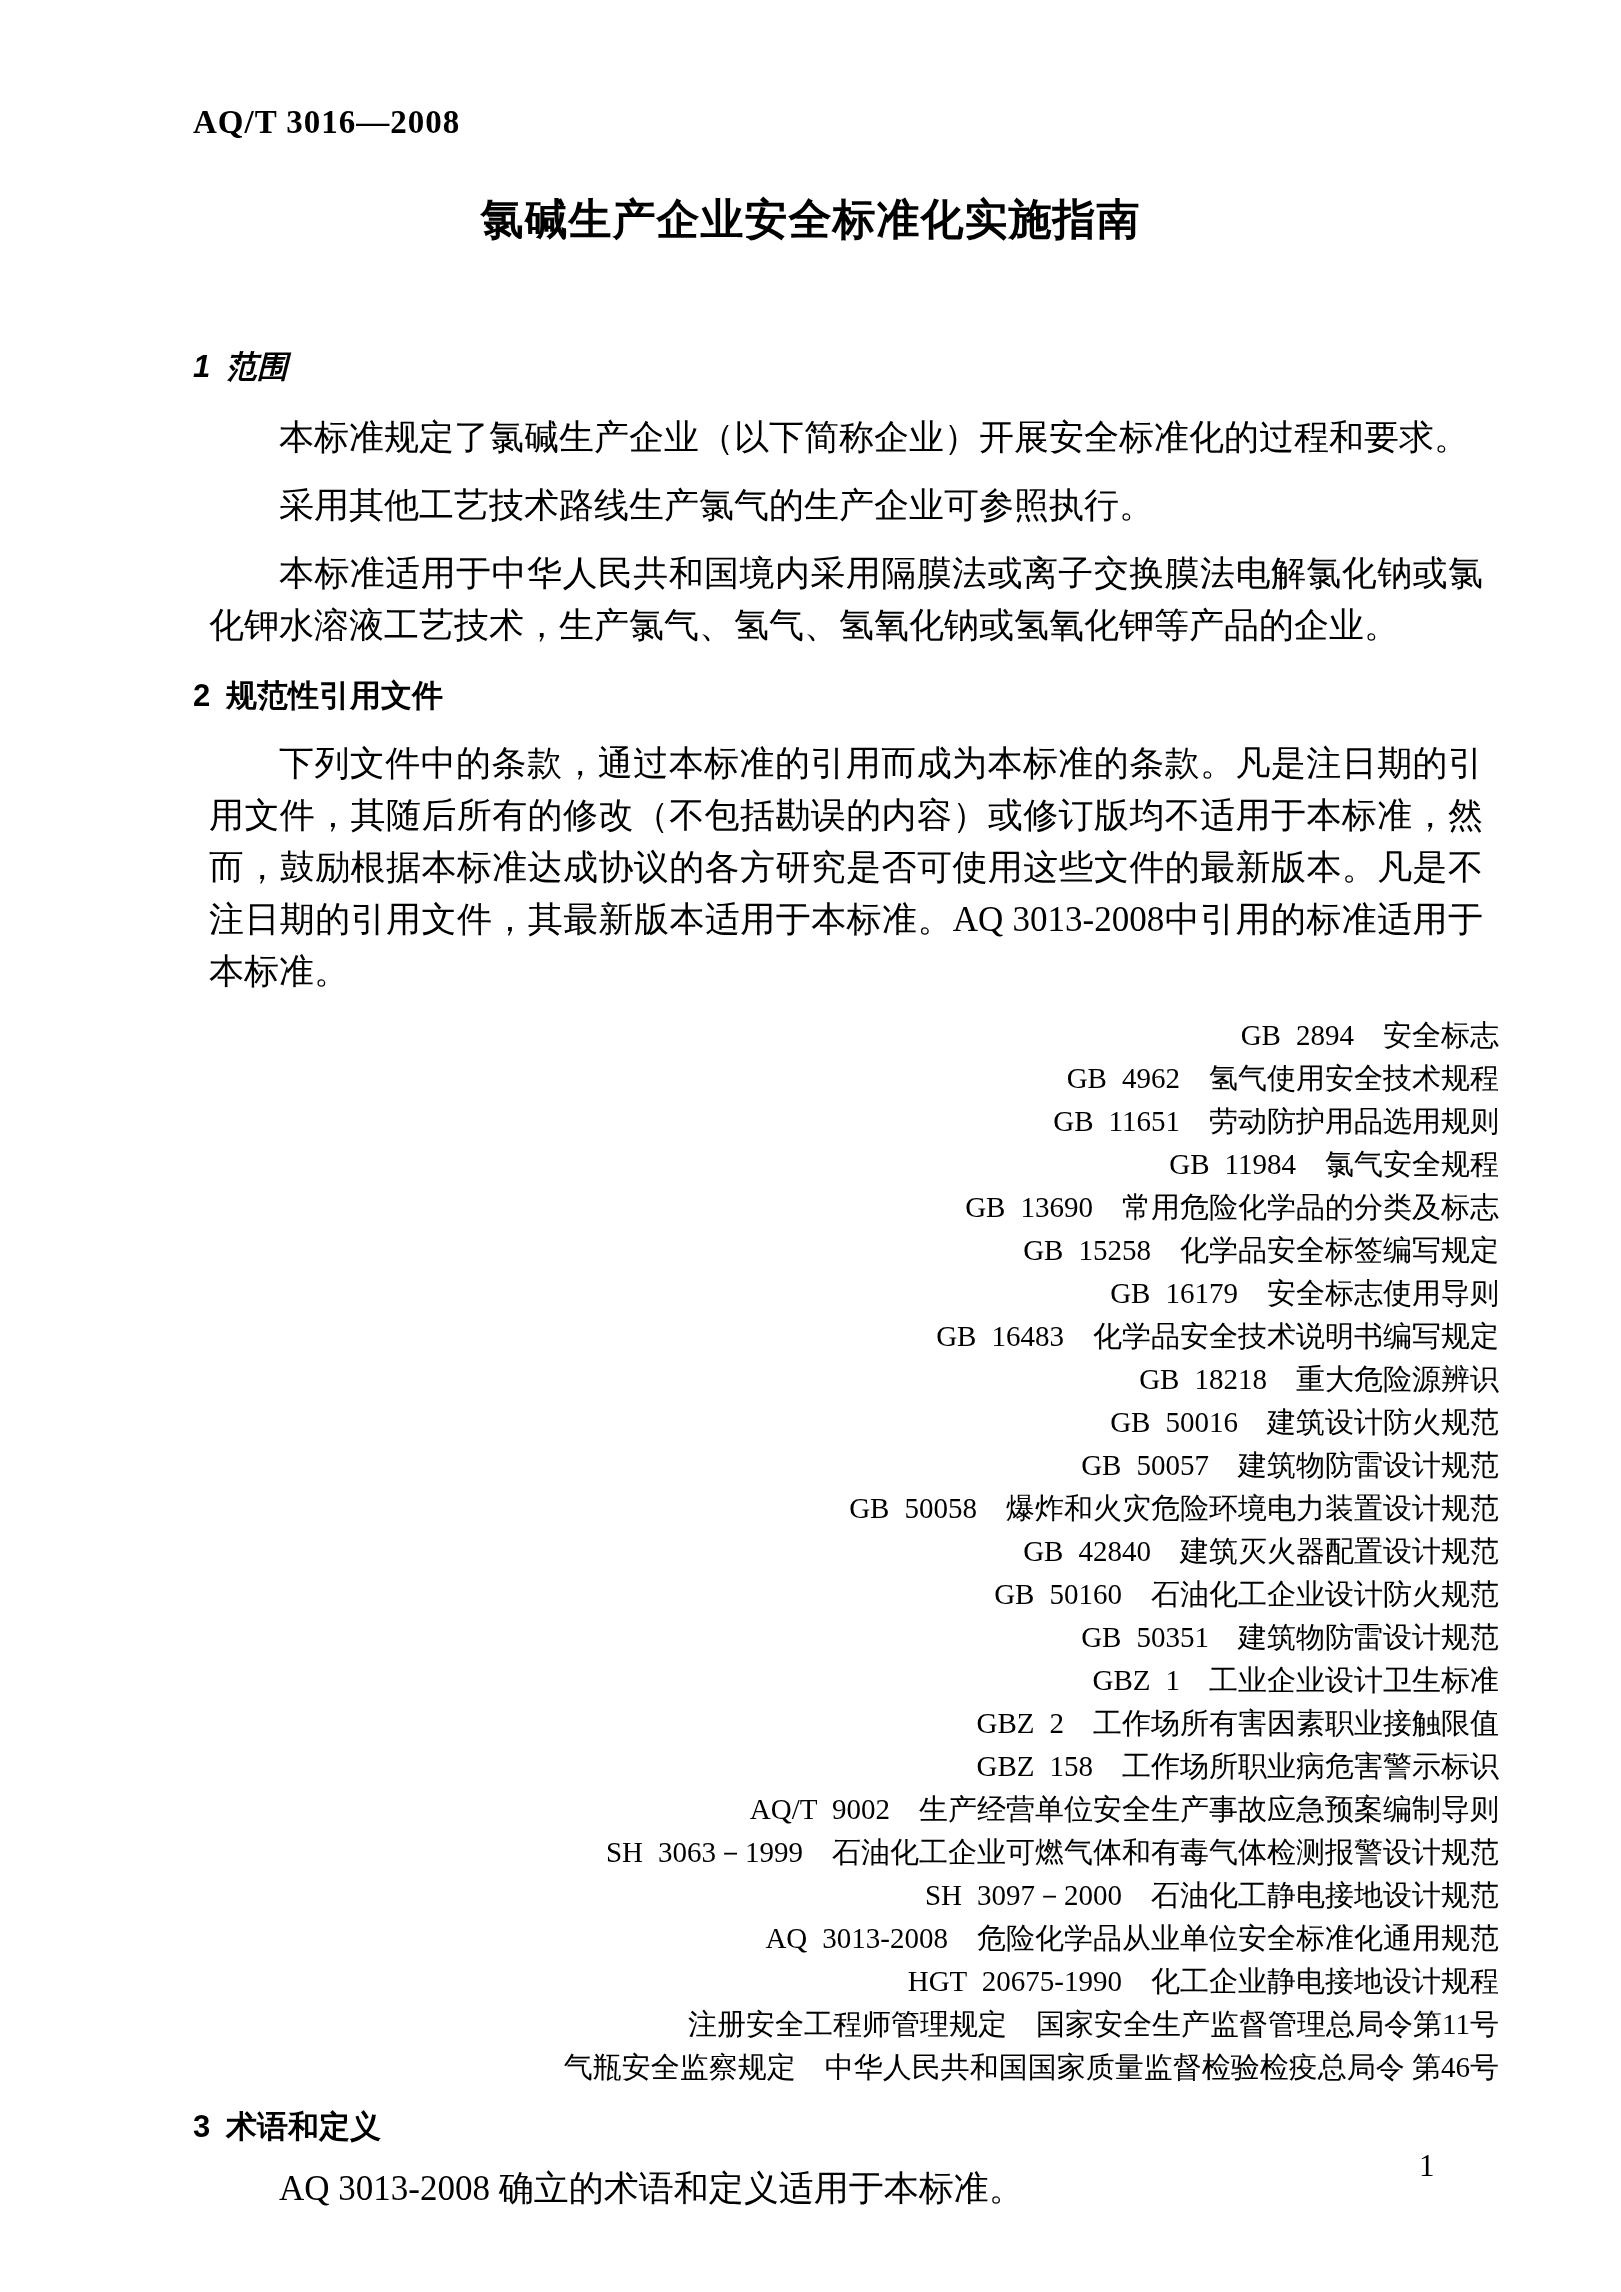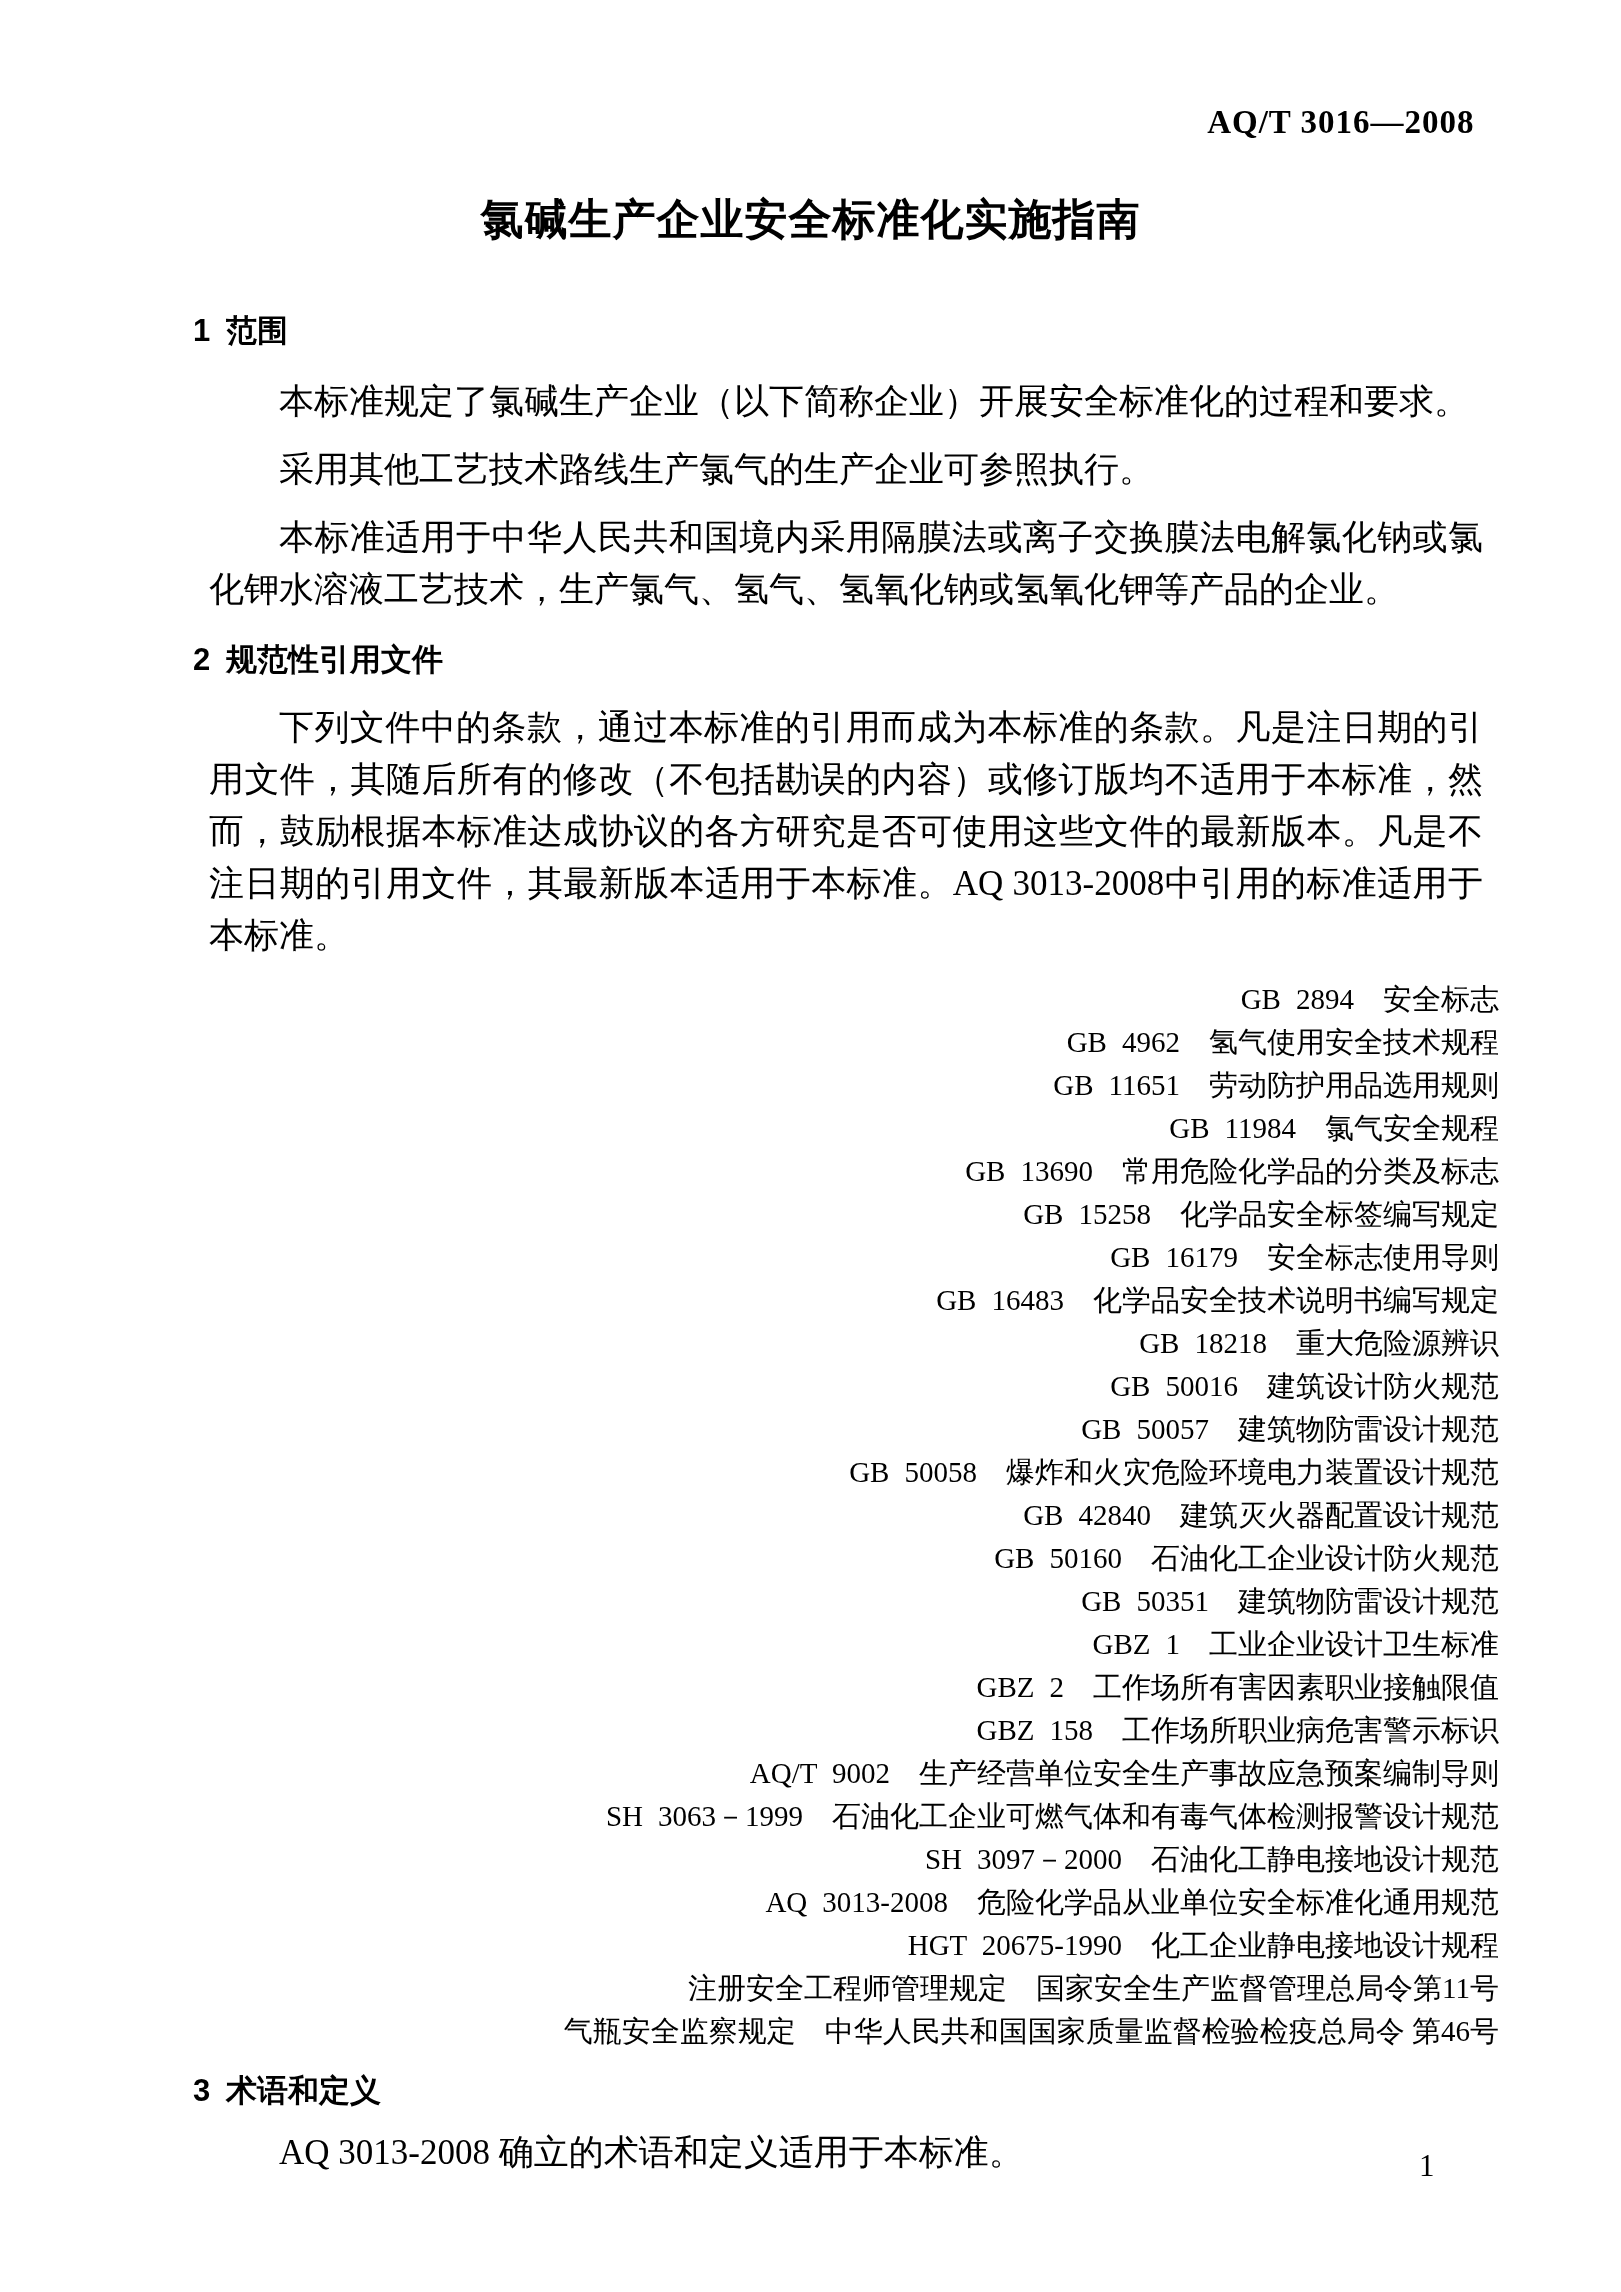--- a/index.html
+++ b/index.html
@@ -17,21 +17,21 @@
   }
   .page {
     position: absolute;
     inset: 0;
     padding: 103px 122px 0 193px;
     box-sizing: border-box;
     background: #ffffff;
   }
   
   .doc-code {
-    text-align: right;
+    text-align: left;
     padding-right: 24.5px;
     font-family: "Liberation Serif", "DejaVu Serif", serif;
     font-weight: bold;
     font-size: 33px;
     line-height: 39px;
     letter-spacing: 1px;
   }
   
   .doc-title {
     width: 1235px;
@@ -48,21 +48,21 @@
     font-family: "Liberation Sans", "DejaVu Sans", sans-serif;
     font-weight: bold;
     font-size: 31px;
     line-height: 43px;
   }
   .sec-heading .sec-num {
     display: inline-block;
     margin-right: 15.7px;
     font-weight: bold;
   }
-  .sec-heading.h-scope { margin-top: 60px; }
+  .sec-heading.h-scope { margin-top: 96px; font-style: italic; }
   .sec-heading.h-refs  { margin-top: 22px;  }
   .sec-heading.h-terms { margin-top: 15.7px; }
   
   .body-para {
     margin: 16px;
     font-size: 35px;
     line-height: 52px;
     text-align: justify;
     text-indent: 2em;
   }

